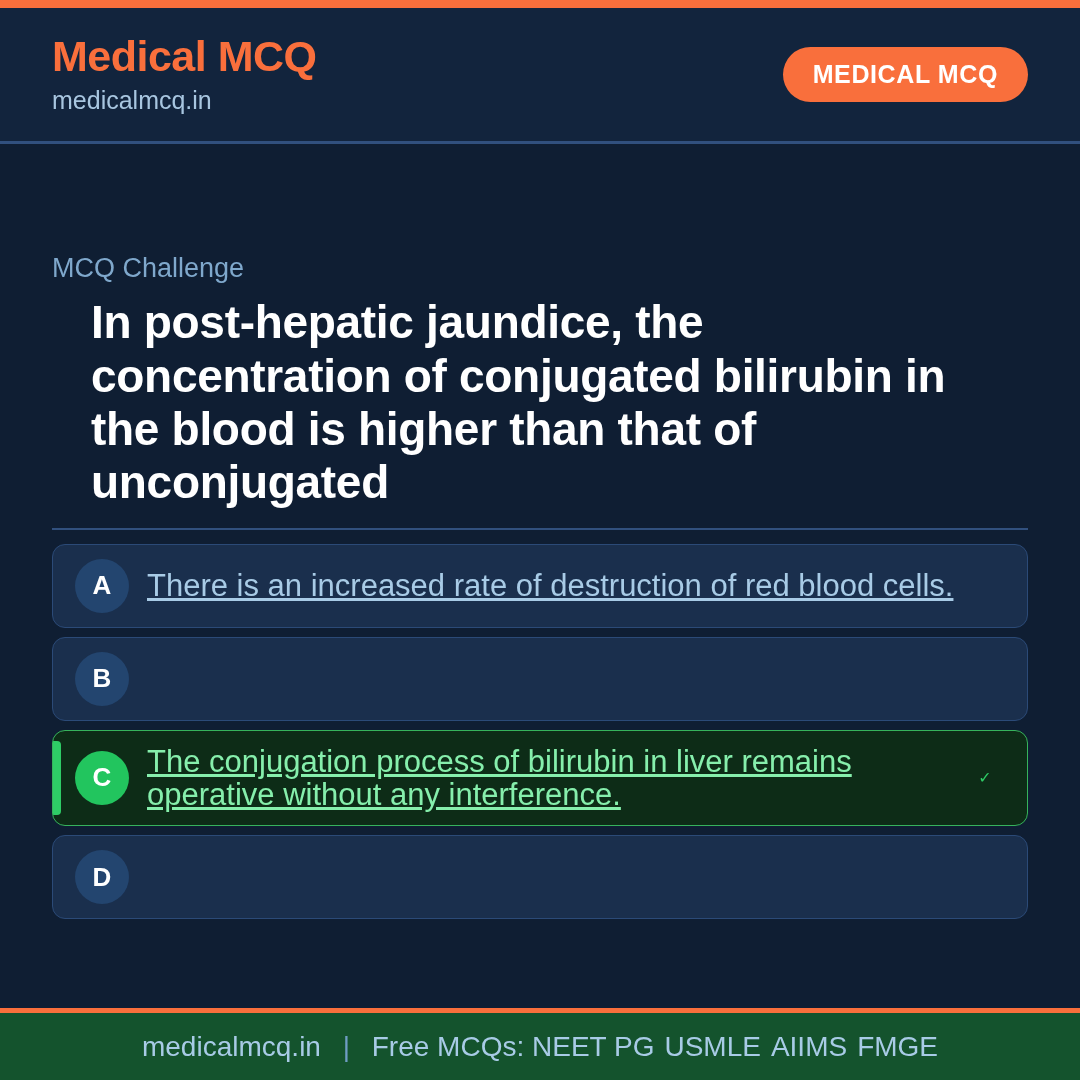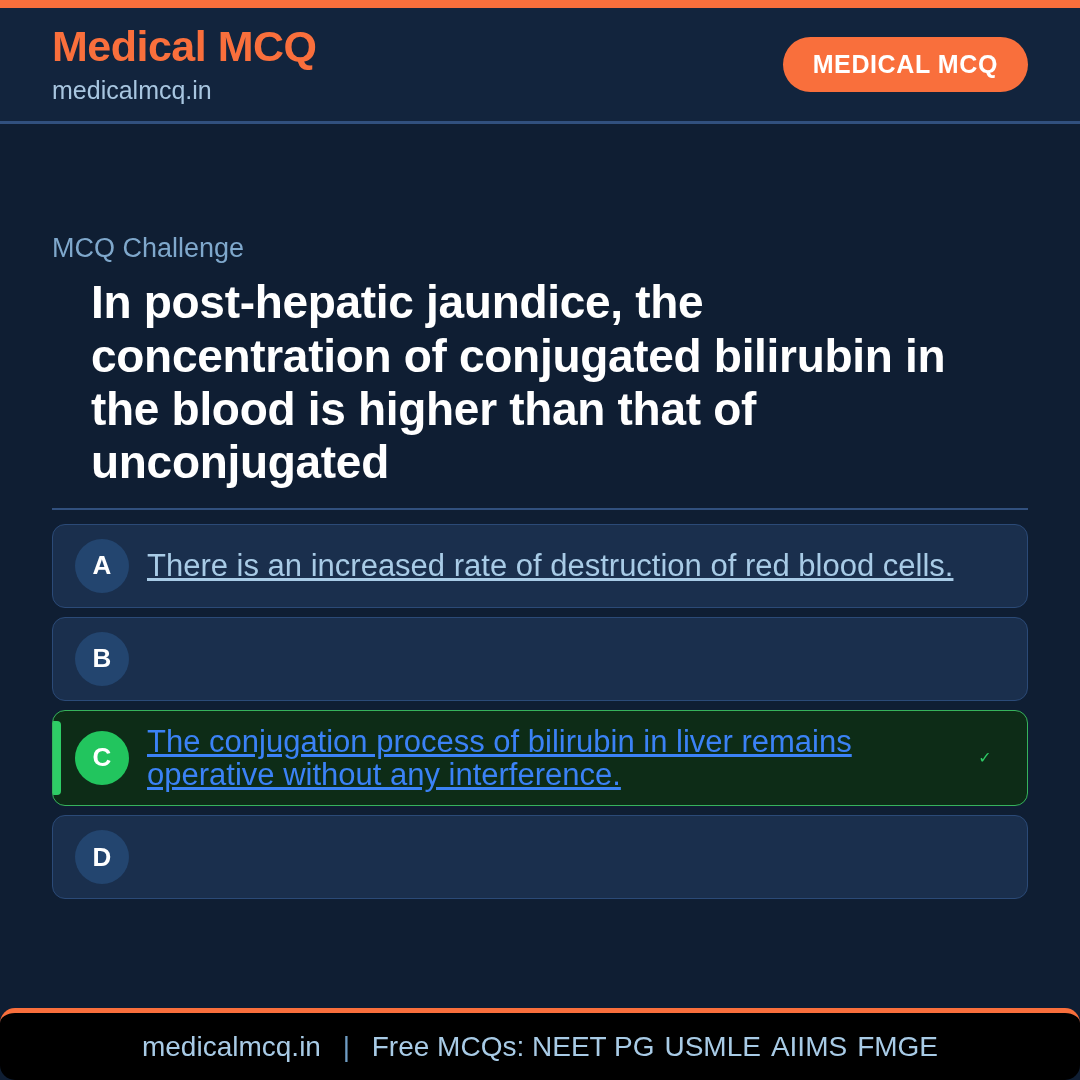--- a/index.html
+++ b/index.html
@@ -27,21 +27,21 @@
   .top-accent {
     height: 8px;
     width: 100%;
     background: #f96f3c;
     flex: 0 0 auto;
   }
 
   
   .header {
     flex: 0 0 auto;
-    height: 116px;
+    height: 136px;
     background: #12243d;
     border-bottom: 3px solid #2d4straight;
     border-bottom: 3px solid #31507e;
     display: flex;
     align-items: center;
     justify-content: space-between;
     padding: 0 52px;
     box-sizing: border-box;
   }
   .brand-block {
@@ -159,46 +159,45 @@
   }
   .option-text {
     flex: 1 1 auto;
     color: #a8cbe6;
     font-size: 31px;
     line-height: 1.07;
     padding-right: 8px;
     text-decoration: underline;
   }
   .option.correct .option-text {
-    color: #3b82f6;
+    color: #86efac;
   }
   .check-icon {
     flex: 0 0 auto;
     width: 44px;
     display: flex;
     align-items: center;
     justify-content: center;
     color: #2ecc66;
     visibility: hidden;
   }
   .option.correct .check-icon {
     visibility: visible;
   }
 
   
   .footer {
     flex: 0 0 auto;
     border-top: 5px solid #f96f3c;
-    background: #000000;
+    background: #14532d;
     height: 72px;
     display: flex;
     align-items: center;
     justify-content: center;
     box-sizing: border-box;
-    border-radius: 15px;
   }
   .footer-text {
     color: #a8cbe6;
     font-size: 28px;
     white-space: nowrap;
   }
   .footer-sep {
     color: #6f9dc4;
     padding: 0 14px;
   }

